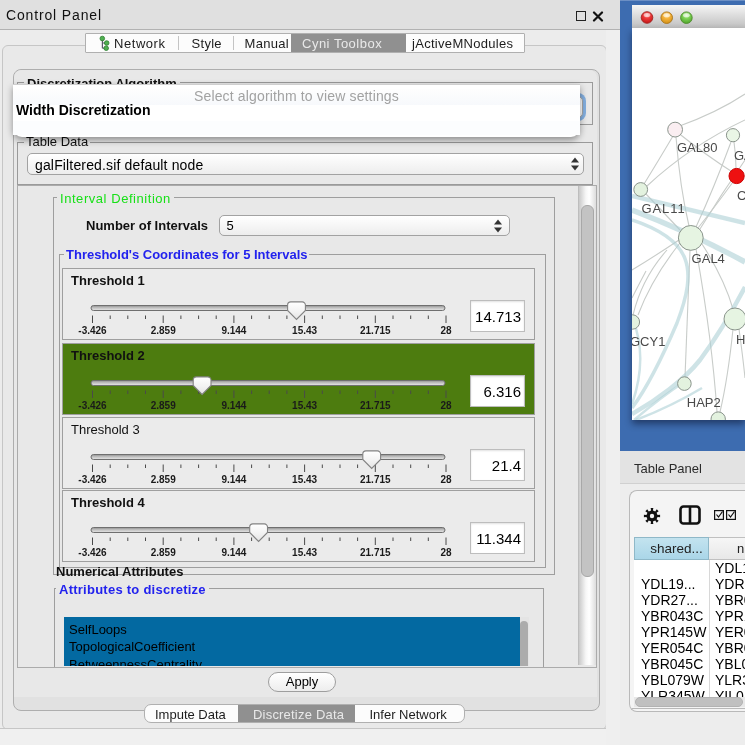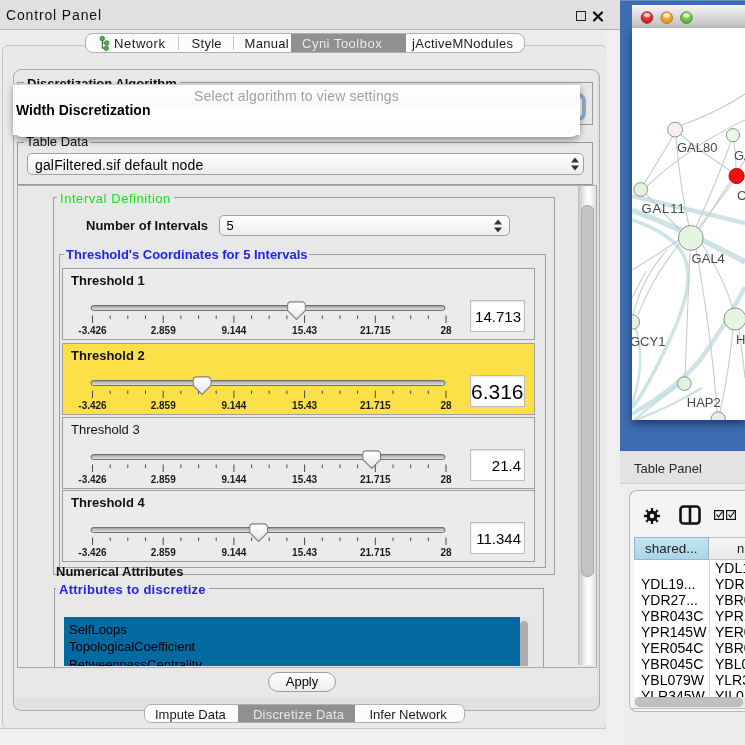--- a/index.html
+++ b/index.html
@@ -10,21 +10,21 @@
 <div class="abs" style="left:0;top:0;width:745px;height:29px;background:#e0e0e0;border-bottom:1px solid #b2b2b2"></div>
 <div class="abs" style="left:6px;top:7px;font-size:14px;letter-spacing:0.85px;color:#111">Control Panel</div>
 <div class="abs" style="left:576px;top:11px;width:8px;height:8px;border:1.5px solid #222"></div>
 <svg class="abs" style="left:592px;top:11px" width="12" height="11">
     <path d="M2,1.5 L10,9.5 M10,1.5 L2,9.5" stroke="#111" stroke-width="2.2" stroke-linecap="round"></path>
   </svg>
 <div class="abs" style="left:0;top:30px;width:620px;height:698px;background:#ececec"></div>
 <div class="abs" style="left:2px;top:45px;width:603px;height:683px;background:#e9e9e9;border:1px solid #c6c6c6;border-radius:6px"></div>
 <div class="abs" style="left:13px;top:69px;width:585px;height:640px;background:#e1e1e1;border:1px solid #aeaeae;border-radius:8px"></div>
 <div class="abs" style="left:14px;top:70px;width:583px;height:627px;background:#e8e8e8;border-radius:8px 8px 0 0"></div>
-<div class="abs" style="left:85px;top:33px;width:438px;height:18px;background:#fcfcfc;border:1px solid #b0b0b0;border-radius:8px;overflow:hidden">
+<div class="abs" style="left:85px;top:33px;width:438px;height:18px;background:#fcfcfc;border:1px solid #b0b0b0;border-radius:1px;overflow:hidden">
 <div class="abs" style="left:205px;top:0;width:115px;height:18px;background:#909090"></div>
 <div class="abs" style="left:92px;top:2px;width:1px;height:14px;background:#c4c4c4"></div>
 <div class="abs" style="left:147px;top:2px;width:1px;height:14px;background:#c4c4c4"></div>
 <div class="abs" style="left:28px;top:2px;font-size:13px;letter-spacing:0.55px;color:#1c1c1c">Network</div>
 <div class="abs" style="left:105.5px;top:2px;font-size:13px;letter-spacing:0.3px;color:#1c1c1c">Style</div>
 <div class="abs" style="left:158.5px;top:2px;font-size:13px;letter-spacing:0.3px;color:#1c1c1c">Manual</div>
 <div class="abs" style="left:216px;top:2px;font-size:13px;letter-spacing:0.5px;color:#e9e9e9">Cyni Toolbox</div>
 <div class="abs" style="left:326px;top:2px;font-size:13px;letter-spacing:0.3px;color:#1c1c1c">jActiveMNodules</div>
 <svg class="abs" style="left:10px;top:1px" width="16" height="16">
       <path d="M6.4,3.5 V13.2 M6.4,8 H10.2 M6.4,13.2 H9.4" stroke="#5a5a6a" stroke-width="1.2" fill="none"></path>
@@ -82,21 +82,21 @@
       </g>
     </svg>
     <div style="position:absolute;left:29.5px;top:56px;width:60px;margin-left:-30px;text-align:center;font-size:10px;font-weight:bold;color:#1a1a1a">-3.426</div>
     <div style="position:absolute;left:100.2px;top:56px;width:60px;margin-left:-30px;text-align:center;font-size:10px;font-weight:bold;color:#1a1a1a">2.859</div>
     <div style="position:absolute;left:170.9px;top:56px;width:60px;margin-left:-30px;text-align:center;font-size:10px;font-weight:bold;color:#1a1a1a">9.144</div>
     <div style="position:absolute;left:241.6px;top:56px;width:60px;margin-left:-30px;text-align:center;font-size:10px;font-weight:bold;color:#1a1a1a">15.43</div>
     <div style="position:absolute;left:312.3px;top:56px;width:60px;margin-left:-30px;text-align:center;font-size:10px;font-weight:bold;color:#1a1a1a">21.715</div>
     <div style="position:absolute;left:383.0px;top:56px;width:60px;margin-left:-30px;text-align:center;font-size:10px;font-weight:bold;color:#1a1a1a">28</div>
   </div>
 <div style="position:absolute;left:470px;top:300px;width:55px;height:32px;background:#fff;border:1px solid #bdbdbd;box-shadow:inset 0 1px 2px rgba(0,0,0,0.12);font-size:15px;color:#000;text-align:right;line-height:32px;padding-right:3px;box-sizing:border-box">14.713</div>
-<div style="position:absolute;left:62px;top:343px;width:471px;height:70px;border:1px solid #9f9f9f;background:#fde047">
+<div style="position:absolute;left:62px;top:343px;width:471px;height:70px;border:1px solid #9f9f9f;background:#4d7c0f">
     <div style="position:absolute;left:8px;top:4px;font-weight:bold;font-size:13px;color:#111">Threshold 2</div>
     <svg width="470" height="68" style="position:absolute;left:0;top:0">
       <defs>
         <linearGradient id="tg" x1="0" y1="0" x2="0" y2="1">
           <stop offset="0" stop-color="#8f8f8f"></stop>
           <stop offset="0.45" stop-color="#c0c0c0"></stop>
           <stop offset="1" stop-color="#e8e8e8"></stop>
         </linearGradient>
         <linearGradient id="th" x1="0" y1="0" x2="0" y2="1">
           <stop offset="0" stop-color="#ffffff"></stop>
@@ -110,21 +110,21 @@
         <path d="M-5.7,32.9 h11.4 a3.2,3.2 0 0 1 3.2,3.2 v5.4 L0,50.5 L-8.9,41.5 v-5.4 a3.2,3.2 0 0 1 3.2,-3.2 Z" fill="url(#th)" stroke="#828282" stroke-width="1.1"></path>
       </g>
     </svg>
     <div style="position:absolute;left:29.5px;top:56px;width:60px;margin-left:-30px;text-align:center;font-size:10px;font-weight:bold;color:#1a1a1a">-3.426</div>
     <div style="position:absolute;left:100.2px;top:56px;width:60px;margin-left:-30px;text-align:center;font-size:10px;font-weight:bold;color:#1a1a1a">2.859</div>
     <div style="position:absolute;left:170.9px;top:56px;width:60px;margin-left:-30px;text-align:center;font-size:10px;font-weight:bold;color:#1a1a1a">9.144</div>
     <div style="position:absolute;left:241.6px;top:56px;width:60px;margin-left:-30px;text-align:center;font-size:10px;font-weight:bold;color:#1a1a1a">15.43</div>
     <div style="position:absolute;left:312.3px;top:56px;width:60px;margin-left:-30px;text-align:center;font-size:10px;font-weight:bold;color:#1a1a1a">21.715</div>
     <div style="position:absolute;left:383.0px;top:56px;width:60px;margin-left:-30px;text-align:center;font-size:10px;font-weight:bold;color:#1a1a1a">28</div>
   </div>
-<div style="position:absolute;left:470px;top:375px;width:55px;height:32px;background:#fff;border:1px solid #bdbdbd;box-shadow:inset 0 1px 2px rgba(0,0,0,0.12);font-size:21px;color:#000;text-align:right;line-height:32px;padding-right:3px;box-sizing:border-box">6.316</div>
+<div style="position:absolute;left:470px;top:375px;width:55px;height:32px;background:#fff;border:1px solid #bdbdbd;box-shadow:inset 0 1px 2px rgba(0,0,0,0.12);font-size:15px;color:#000;text-align:right;line-height:32px;padding-right:3px;box-sizing:border-box">6.316</div>
 <div style="position:absolute;left:62px;top:417px;width:471px;height:70px;border:1px solid #9f9f9f;background:#ebebeb">
     <div style="position:absolute;left:8px;top:4px;font-weight:normal;font-size:13px;color:#111">Threshold 3</div>
     <svg width="470" height="68" style="position:absolute;left:0;top:0">
       <defs>
         <linearGradient id="tg" x1="0" y1="0" x2="0" y2="1">
           <stop offset="0" stop-color="#8f8f8f"></stop>
           <stop offset="0.45" stop-color="#c0c0c0"></stop>
           <stop offset="1" stop-color="#e8e8e8"></stop>
         </linearGradient>
         <linearGradient id="th" x1="0" y1="0" x2="0" y2="1">
@@ -310,21 +310,21 @@
   </svg>
   <svg class="abs" style="left:84px;top:19px" width="24" height="10">
     <g fill="none" stroke="#111" stroke-width="1.2">
       <rect x="0.6" y="0.6" width="8.8" height="8.8"></rect>
         <path d="M2.5,4.5 L4.5,7 L8.5,1.5"></path>
       <rect x="12.6" y="0.6" width="8.8" height="8.8"></rect>
         <path d="M14.5,4.5 L16.5,7 L20.5,1.5"></path>
     </g>
   </svg>
 
-  <div class="abs" style="left:4px;top:46px;width:75px;height:23px;background:linear-gradient(#c3e3ef,#aad6e8);border:1px solid #8fb8c8;box-sizing:border-box;font-size:13.5px;color:#222;line-height:22px;padding-left:10px">shared...</div>
+  <div class="abs" style="left:4px;top:46px;width:75px;height:23px;background:linear-gradient(#c3e3ef,#aad6e8);border:1px solid #8fb8c8;box-sizing:border-box;text-align:center;font-size:13.5px;color:#222;line-height:22px;padding-left:10px">shared...</div>
   <div class="abs" style="left:79px;top:46px;width:37px;height:23px;background:linear-gradient(#f6f6f6,#e8e8e8);border:1px solid #c0c0c0;border-left:none;box-sizing:border-box;font-size:13px;color:#222;line-height:22px;padding-left:28px">n</div>
 
   <div class="abs" style="left:4px;top:69px;width:112px;height:137px;background:#fff;overflow:hidden">
     <div class="abs" style="left:75px;top:0;width:1px;height:137px;background:#d8d8d8"></div>
     <div class="abs" style="left:7px;top:16px;font-size:14px;color:#000;line-height:16px">YDL19...<br>YDR27...<br>YBR043C<br>YPR145W<br>YER054C<br>YBR045C<br>YBL079W<br>YLR345W<br>YIL052C</div>
     <div class="abs" style="left:81px;top:0;font-size:14px;color:#000;line-height:16px">YDL1<br>YDR2<br>YBR0<br>YPR1<br>YER0<br>YBR0<br>YBL0<br>YLR3<br>YIL0</div>
   </div>
   <div class="abs" style="left:0;top:217px;width:116px;height:1px;background:#b9b9b9"></div>
 
   <div class="abs" style="left:4px;top:206px;width:112px;height:10px;background:#e8e8e8"></div>

